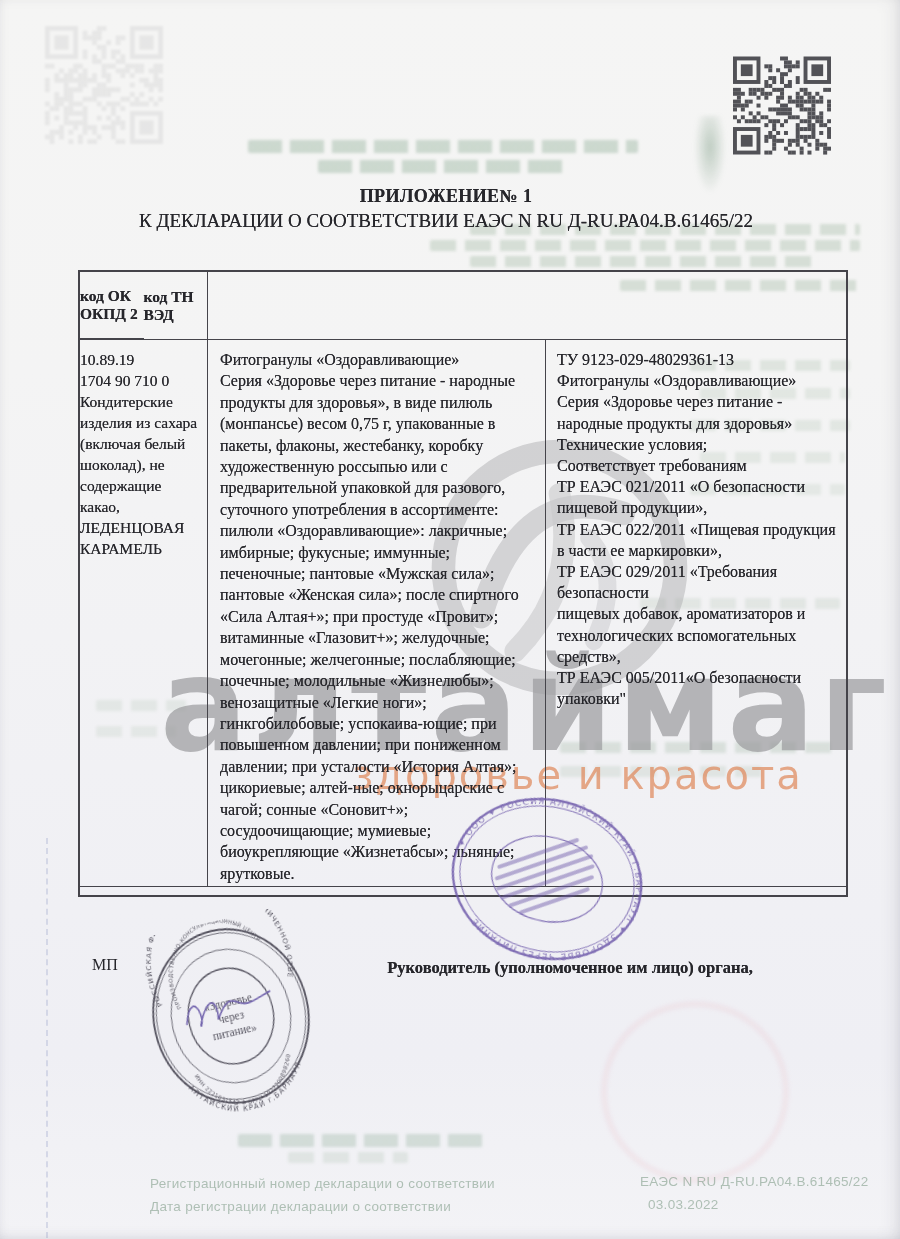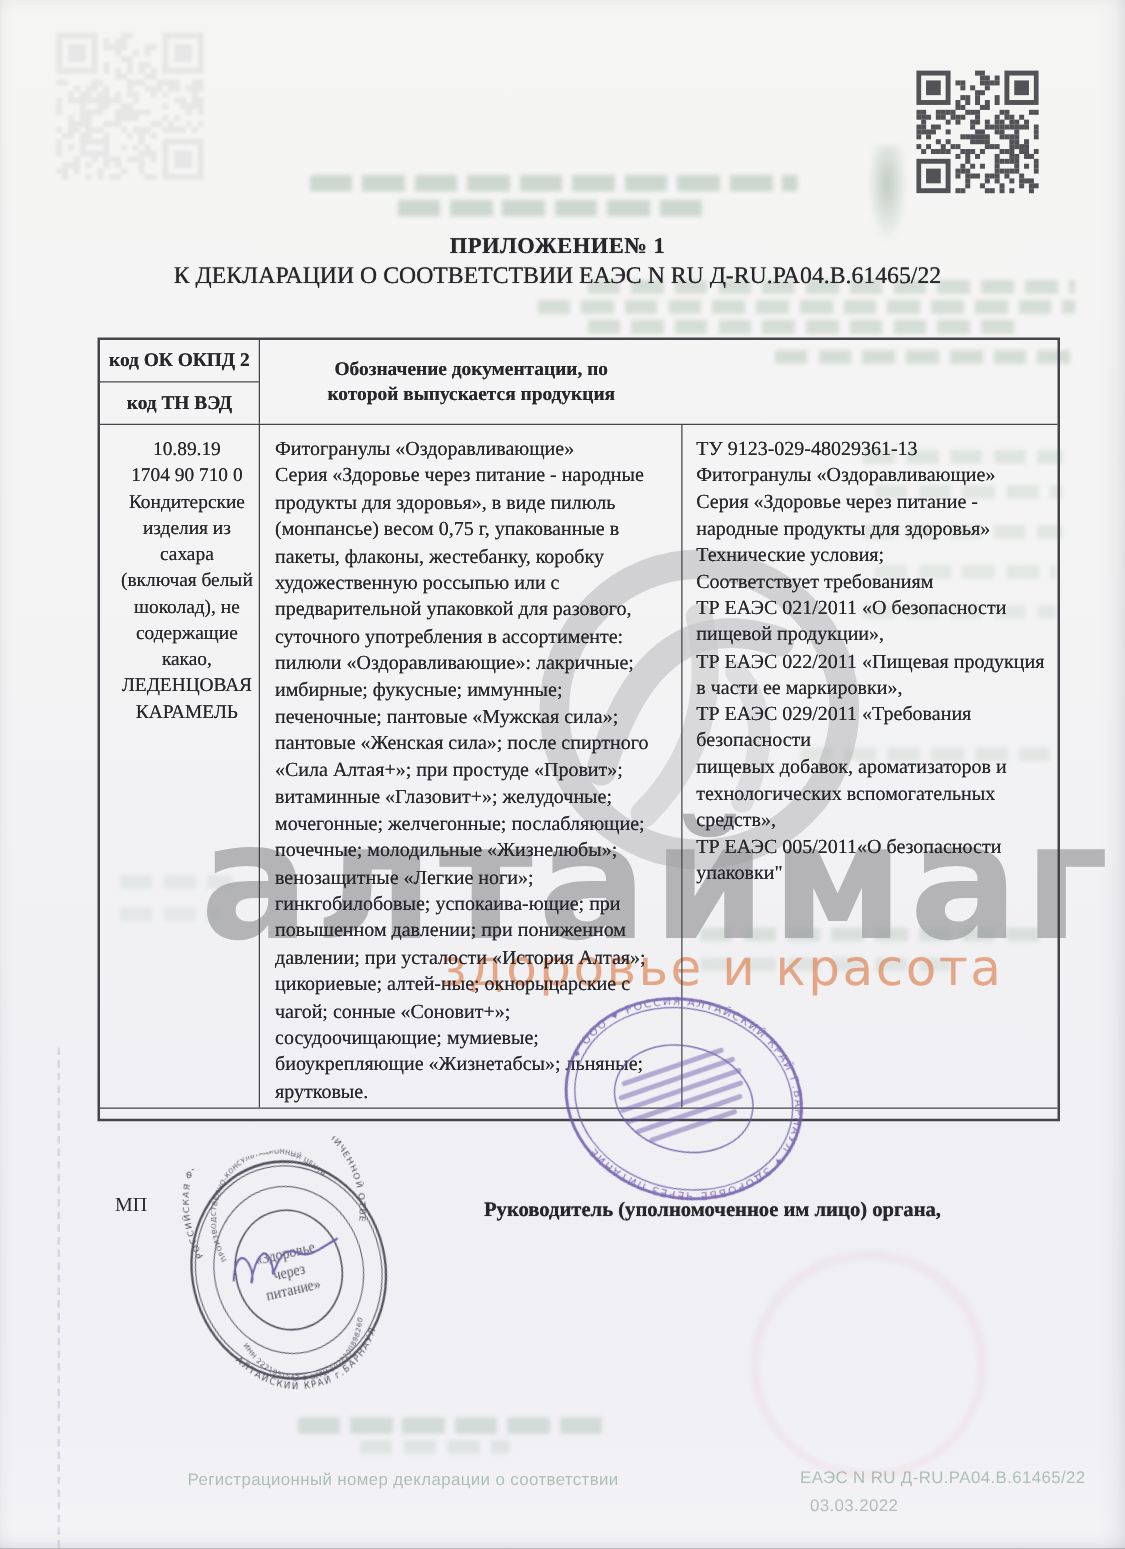--- a/index.html
+++ b/index.html
@@ -40,21 +40,21 @@
     font-weight:bold; font-size:130px; line-height:1; color:#9d9da0; opacity:.72; letter-spacing:4px; white-space:nowrap;}
   .wm-tag{left:352px; top:752px; font-family:"DejaVu Sans",sans-serif; font-size:40px; color:#e08a5d;
     opacity:.72; letter-spacing:2px; white-space:nowrap;}
   
   .doc-table{position:absolute; left:78px; top:270px; width:770px; height:627px; z-index:3;
     border:2px solid #45444a; box-sizing:border-box; text-shadow:0 0 .5px rgba(35,35,40,.8);}
   .thead{display:grid; grid-template-columns:128px 338px 1fr; height:67px; border-bottom:1.6px solid #45444a;}
   .th{border-right:1.6px solid #45444a; font-weight:bold; font-size:15.5px; display:flex;
     align-items:center; justify-content:center; text-align:center; line-height:1.28; white-space:pre-line;}
   .th:last-child{border-right:none;}
-  .c1head{display:flex; flex-direction:column; border-right:1.6px solid #45444a;}
+  .c1head{display:flex; border-right:1.6px solid #45444a;}
   .c1head .cell{flex:1; display:flex; align-items:center; justify-content:center; font-weight:bold; font-size:15.5px;}
   .c1head .cell:first-child{border-bottom:1.4px solid #45444a;}
   .tbody{display:grid; grid-template-columns:128px 338px 1fr; height:546px; border-bottom:1.4px solid #45444a;}
   .td{border-right:1.6px solid #45444a; padding:9px 10px 0 12px; font-size:16px; line-height:21.4px;
     white-space:pre-line; overflow:hidden;}
   .td:last-child{border-right:none;}
   .td.c3{font-size:16px; line-height:21.2px; padding-left:11px;}
   .bstrip{height:100%;}
   
   .sign-head{position:absolute; left:330px; top:956px; width:480px; text-align:center; font-weight:bold;
@@ -300,20 +300,21 @@
   <div class="gline" style="left:560px; top:766px; width:210px; opacity:.6;"></div>
   <div class="gline" style="left:96px; top:700px; width:90px; opacity:.5;"></div>
   <div class="gline" style="left:96px; top:726px; width:80px; opacity:.45;"></div>
   <div class="gline gcaps" style="left:238px; top:1134px; width:250px; opacity:.8;"></div>
   <div class="gline" style="left:288px; top:1152px; width:120px; opacity:.6;"></div>
   <div class="pink-ring"></div>
   <div class="left-dashes"></div>
 
   <div class="bleed" style="left:150px; top:1176px;">Регистрационный номер декларации о соответствии</div>
   <div class="bleed" style="left:640px; top:1174px;">ЕАЭС N RU Д-RU.РА04.В.61465/22</div>
+  <div class="bleed" style="left:150px; top:1199px;">Дата регистрации декларации о соответствии</div>
   <div class="bleed" style="left:648px; top:1197px;">03.03.2022</div>
 
   <div class="qr"><svg viewBox="0 0 25 25" class="qr-target">
         <rect x="12" y="0" width="1.02" height="1.02" fill="#45454a"></rect>
         <rect x="13" y="0" width="1.02" height="1.02" fill="#45454a"></rect>
         <rect x="13" y="1" width="1.02" height="1.02" fill="#45454a"></rect>
         <rect x="14" y="1" width="1.02" height="1.02" fill="#45454a"></rect>
         <rect x="16" y="1" width="1.02" height="1.02" fill="#45454a"></rect>
         <rect x="8" y="2" width="1.02" height="1.02" fill="#45454a"></rect>
         <rect x="9" y="2" width="1.02" height="1.02" fill="#45454a"></rect>
@@ -537,25 +538,23 @@
     <div class="t1">ПРИЛОЖЕНИЕ№ 1</div>
     <div class="t2">К ДЕКЛАРАЦИИ О СООТВЕТСТВИИ ЕАЭС N RU Д-RU.РА04.В.61465/22</div>
   </div>
 
   <div class="doc-table">
     <div class="thead">
       <div class="c1head">
         <div class="cell">код ОК ОКПД 2</div>
         <div class="cell">код ТН ВЭД</div>
       </div>
-      <div class="th">Обозначение документации, по
-которой выпускается продукция</div>
     </div>
     <div class="tbody">
-      <div class="td" style="font-size:15.5px; line-height:21px; padding-left:16px; padding-right:4px;text-align:center;">10.89.19
+      <div class="td" style="font-size:15.5px; line-height:21px; padding-left:0; padding-right:4px;">10.89.19
 1704 90 710 0
 Кондитерские изделия из сахара (включая белый шоколад), не содержащие какао,
 ЛЕДЕНЦОВАЯ КАРАМЕЛЬ</div>
       <div class="td">Фитогранулы «Оздоравливающие»
 Серия «Здоровье через питание  - народные продукты для здоровья», в виде пилюль (монпансье) весом 0,75 г, упакованные в пакеты, флаконы, жестебанку, коробку художественную россыпью или с предварительной упаковкой для разового, суточного употребления в ассортименте: пилюли «Оздоравливающие»: лакричные; имбирные; фукусные; иммунные; печеночные; пантовые «Мужская сила»; пантовые «Женская сила»; после спиртного «Сила Алтая+»; при простуде «Провит»; витаминные  «Глазовит+»; желудочные; мочегонные; желчегонные; послабляющие; почечные; молодильные «Жизнелюбы»; венозащитные «Легкие ноги»; гинкгобилобовые; успокаива-ющие; при повышенном давлении; при пониженном давлении; при усталости «История Алтая»; цикориевые; алтей-ные; окнорыцарские  с чагой;  сонные «Соновит+»; сосудоочищающие; мумиевые; биоукрепляющие «Жизнетабсы»; льняные; ярутковые.</div>
       <div class="td c3">ТУ 9123-029-48029361-13
 Фитогранулы «Оздоравливающие»
 Серия «Здоровье через питание -
 народные продукты для здоровья»
 Технические условия;

